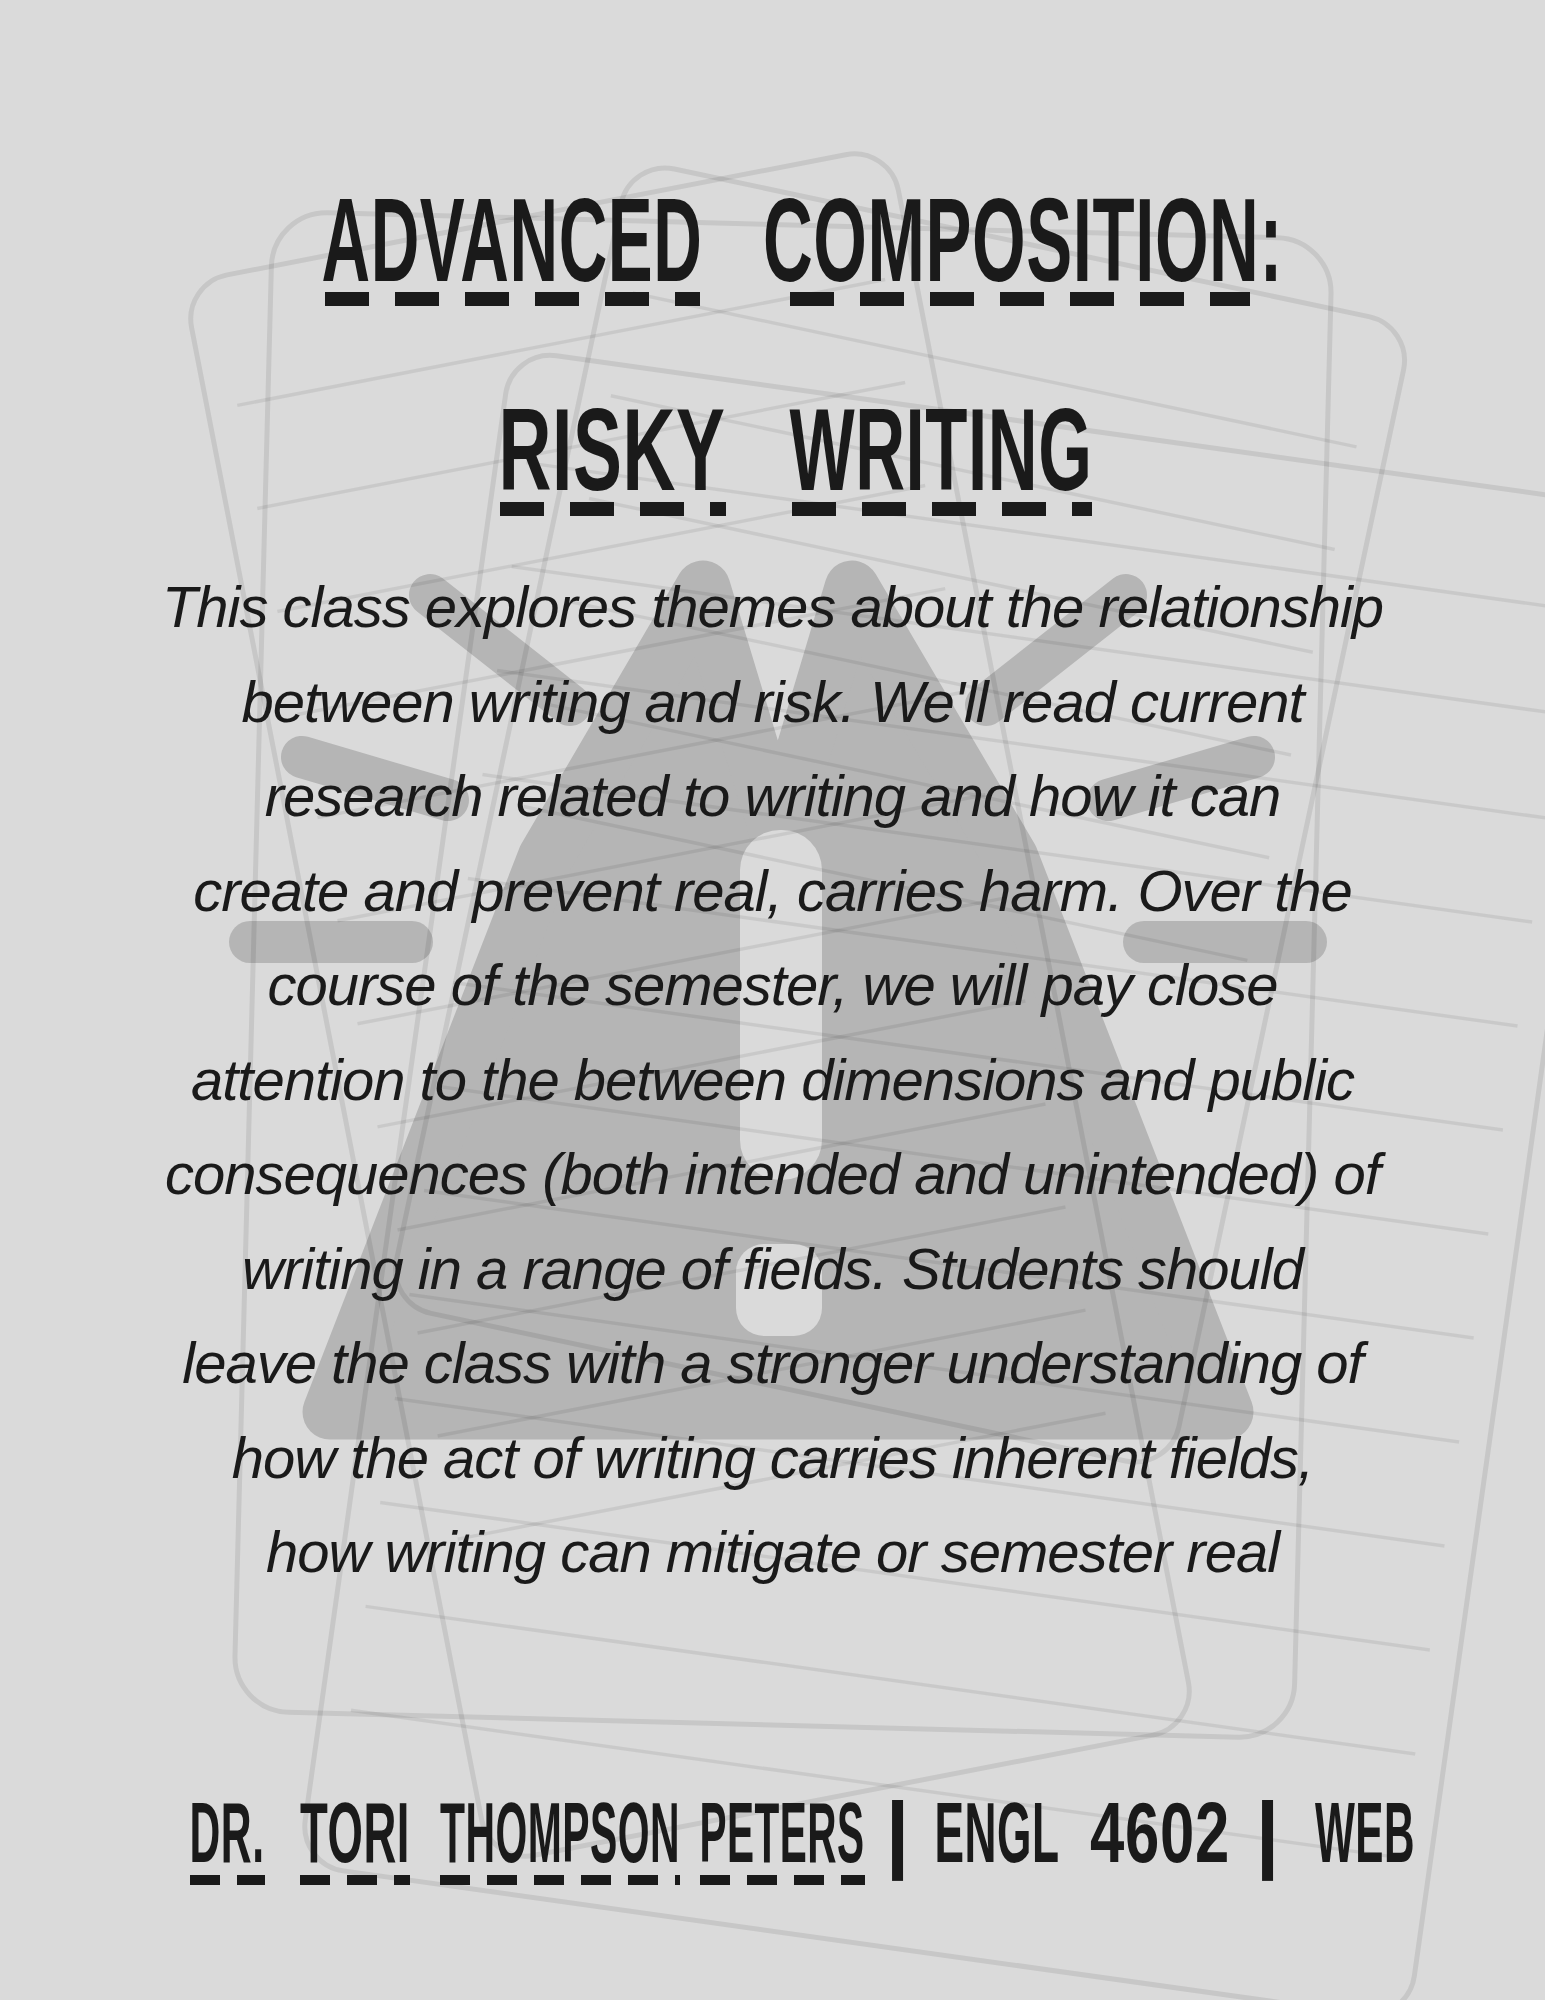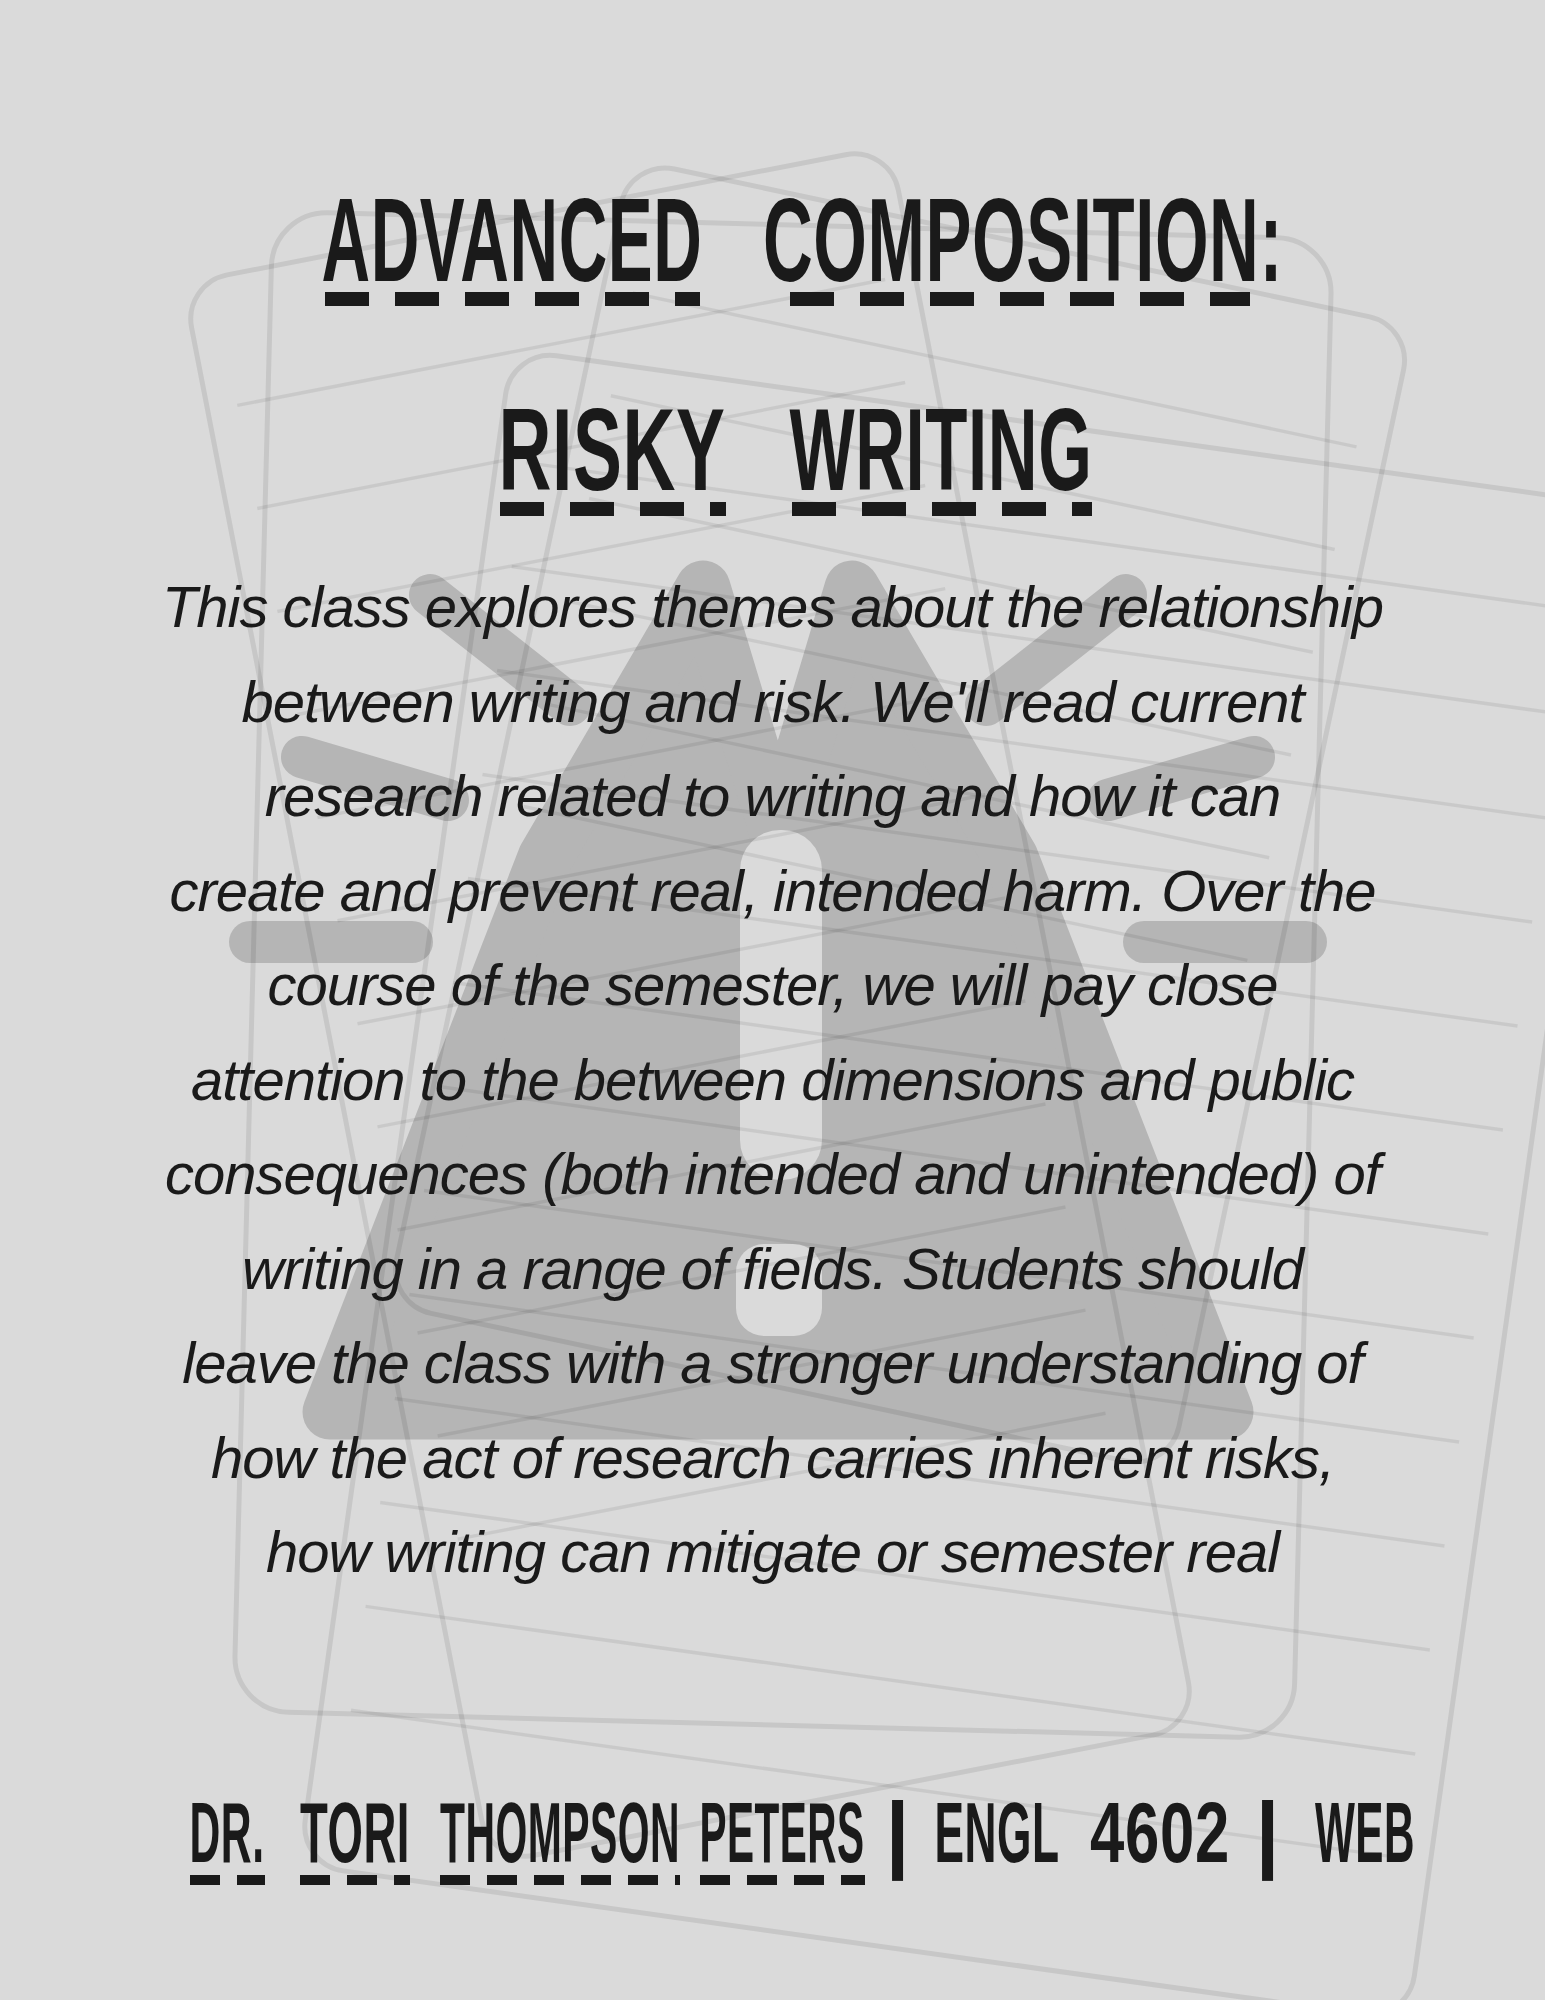--- a/index.html
+++ b/index.html
@@ -153,23 +153,23 @@
       <line x1="300" y1="1880" x2="410" y2="1880" stroke-width="10" stroke-dasharray="30 17" stroke="#1a1a1a"></line>
       <line x1="440" y1="1880" x2="680" y2="1880" stroke-width="10" stroke-dasharray="30 17" stroke="#1a1a1a"></line>
       <line x1="700" y1="1880" x2="865" y2="1880" stroke-width="10" stroke-dasharray="30 17" stroke="#1a1a1a"></line>
     </g>
   </svg>
 
   <div class="description">
       <div class="desc-line">This class explores themes about the relationship</div>
       <div class="desc-line">between writing and risk. We'll read current</div>
       <div class="desc-line">research related to writing and how it can</div>
-      <div class="desc-line">create and prevent real, intended harm. Over the</div>
+      <div class="desc-line">create and prevent real, carries harm. Over the</div>
       <div class="desc-line">course of the semester, we will pay close</div>
       <div class="desc-line">attention to the between dimensions and public</div>
       <div class="desc-line">consequences (both intended and unintended) of</div>
       <div class="desc-line">writing in a range of fields. Students should</div>
       <div class="desc-line">leave the class with a stronger understanding of</div>
-      <div class="desc-line">how the act of research carries inherent risks,</div>
+      <div class="desc-line">how the act of writing carries inherent fields,</div>
       <div class="desc-line">how writing can mitigate or semester real</div>
     </div>
 
 </div>
 
 </body></html>

